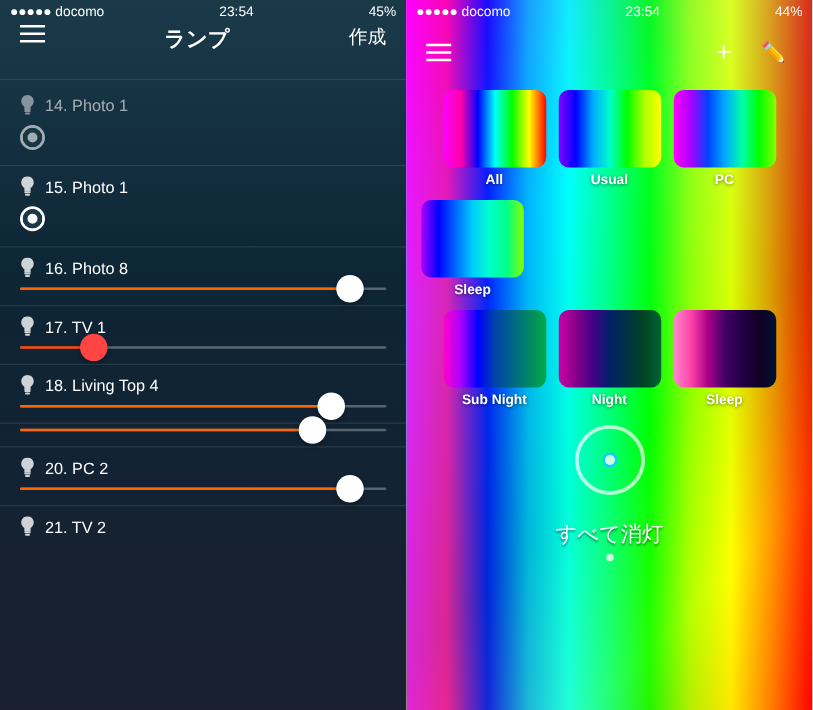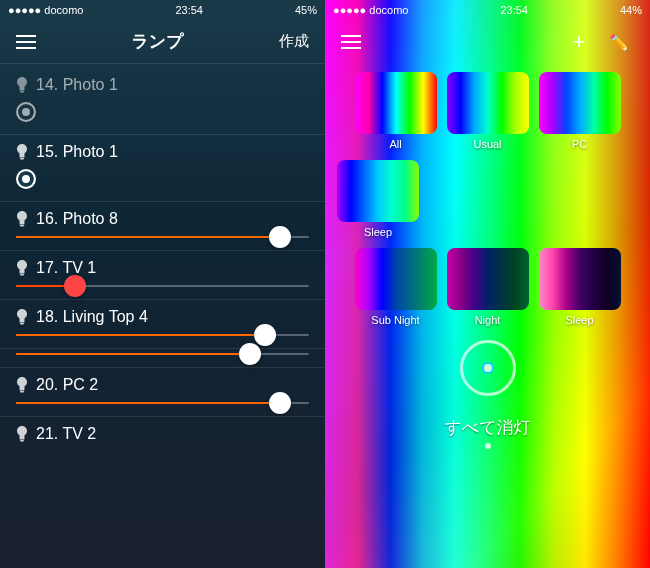--- a/index.html
+++ b/index.html
@@ -27,21 +27,20 @@
       align-items: center;
       justify-content: space-between;
       padding: 0 8px;
       font-size: 11px;
       color: white;
     }
 
     .nav-bar {
       height: 44px;
       display: flex;
-      align-items: center;
       justify-content: space-between;
       padding: 0 16px;
       border-bottom: 1px solid rgba(255,255,255,0.1);
     }
 
     .nav-bar .title {
       color: white;
       font-size: 17px;
       font-weight: 600;
     }
@@ -81,21 +80,21 @@
       padding: 8px 0 4px 0;
     }
 
     .bulb-svg {
       width: 12px;
       height: 16px;
     }
 
     .item-label {
       color: white;
-      font-size: 16px;
+      font-size: 13px;
       font-weight: 400;
     }
 
     .slider-row {
       display: flex;
       align-items: center;
       padding: 4px 0 8px 0;
       gap: 0;
     }
 
@@ -232,20 +231,21 @@
       overflow: hidden;
       flex-shrink: 0;
     }
 
     .color-label {
       color: white;
       font-size: 11px;
       text-align: center;
       margin-top: 4px;
       text-shadow: 0 1px 3px rgba(0,0,0,0.5);
+      font-weight: bold;
     }
 
     .card-wrapper {
       display: flex;
       flex-direction: column;
       align-items: center;
     }
 
     
     .swatch-all {

